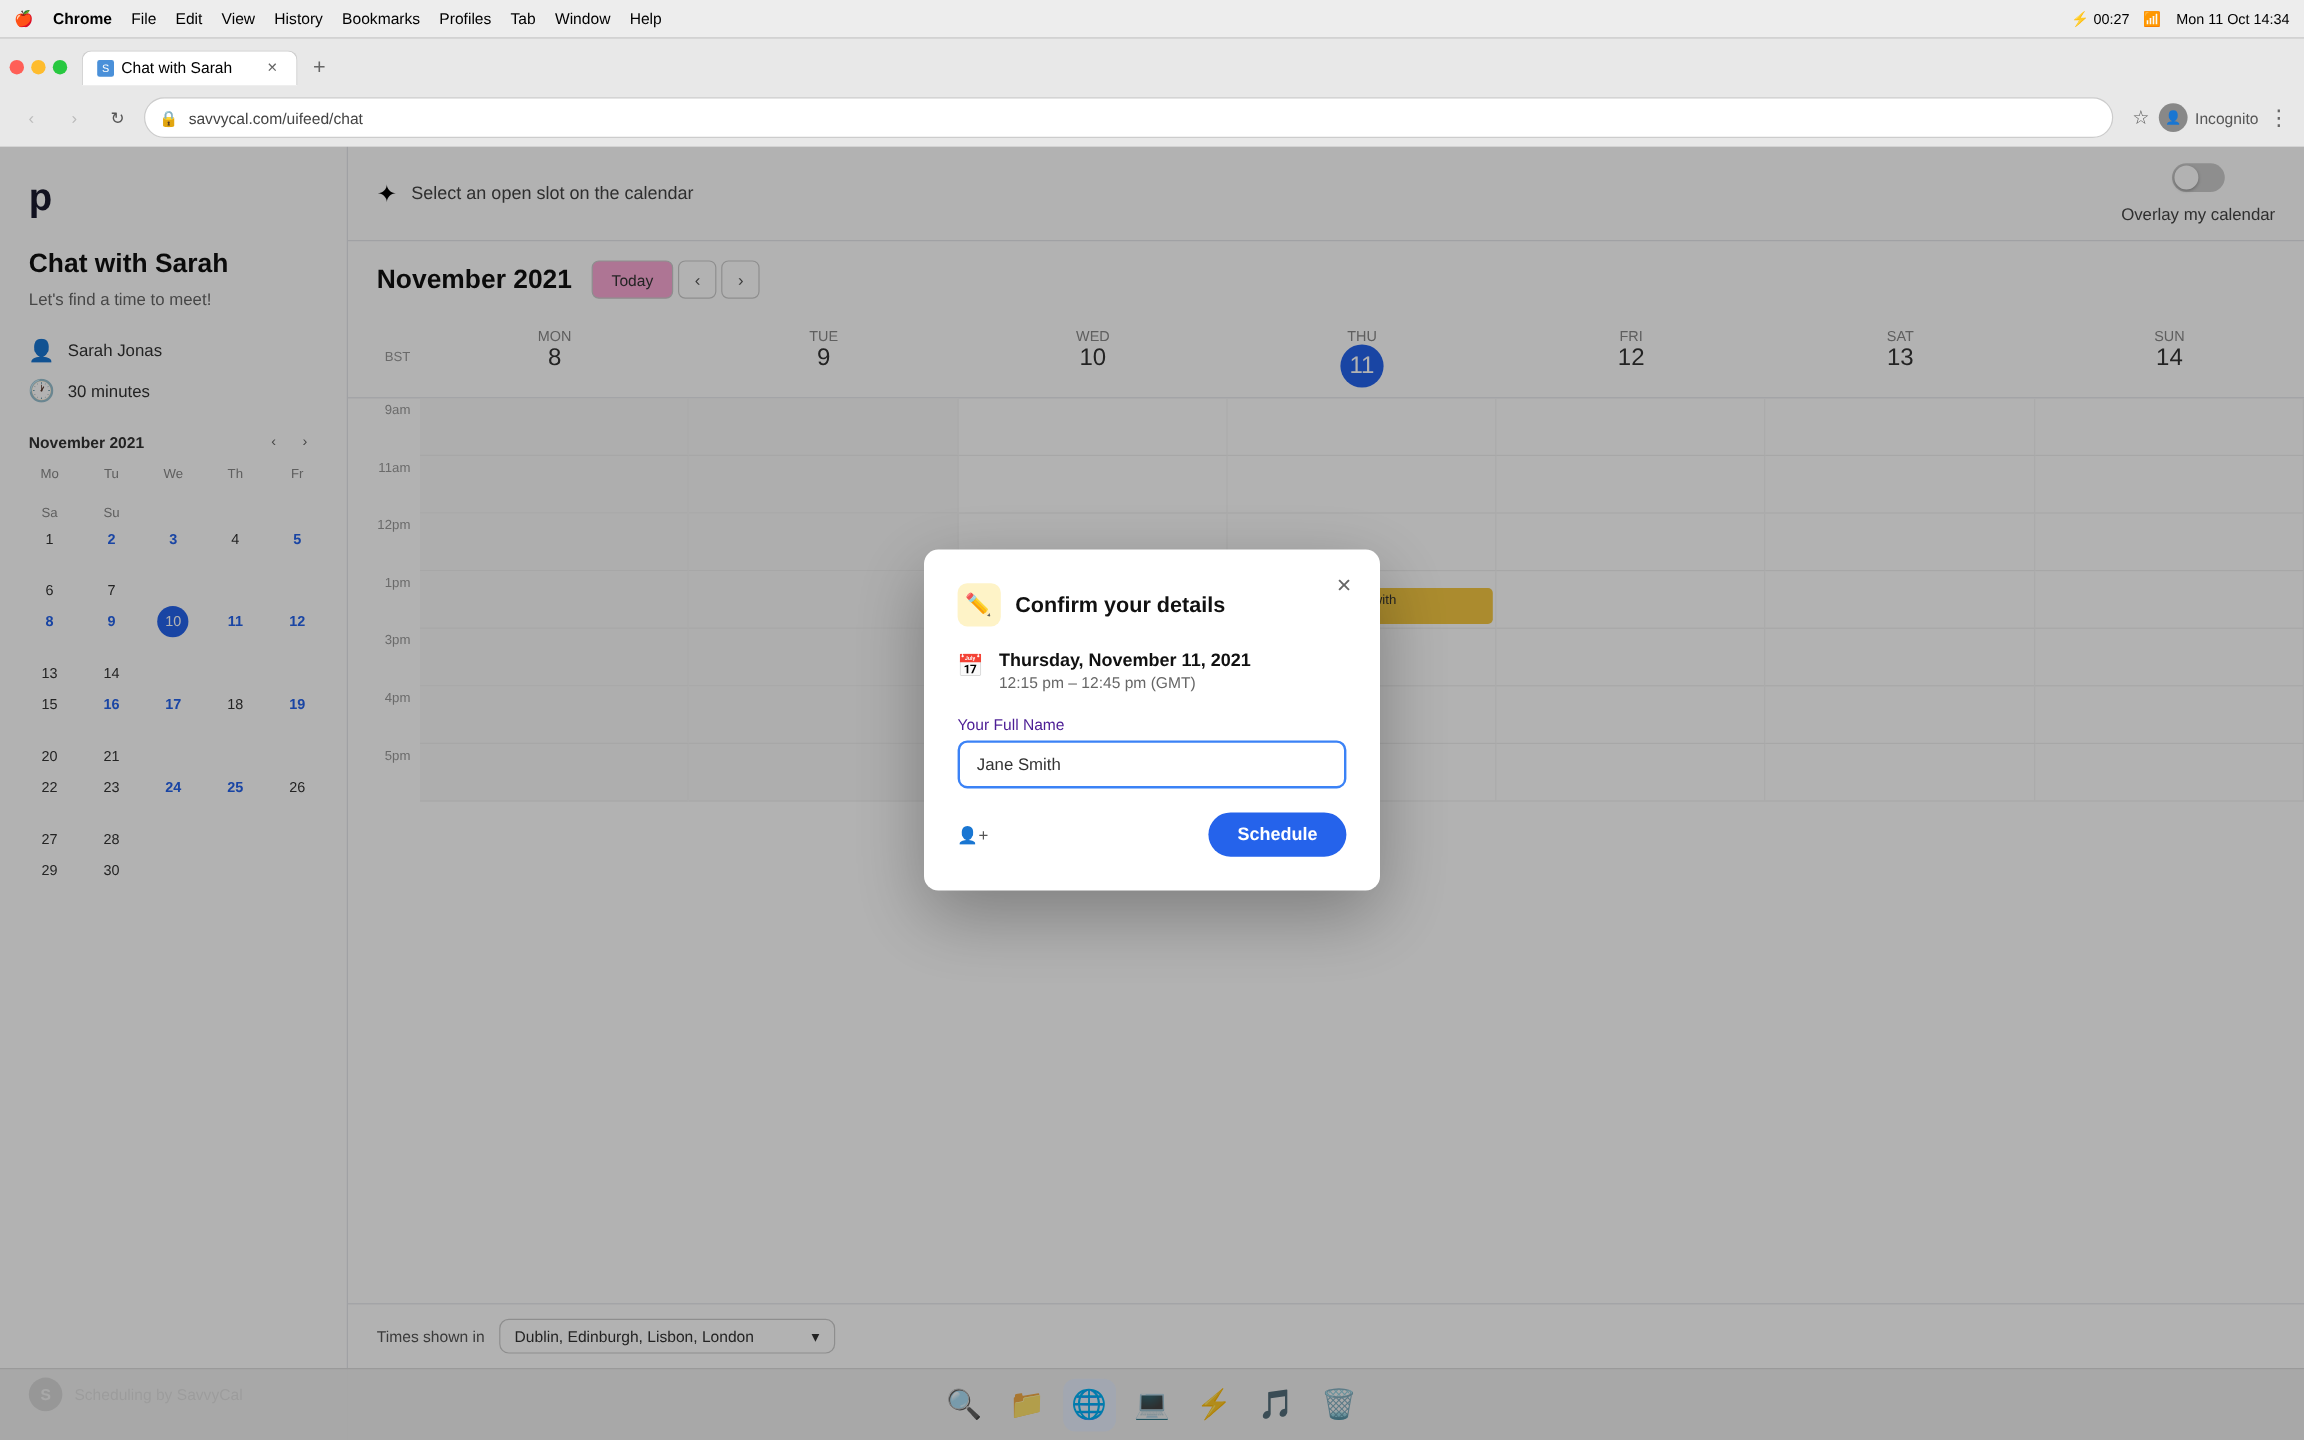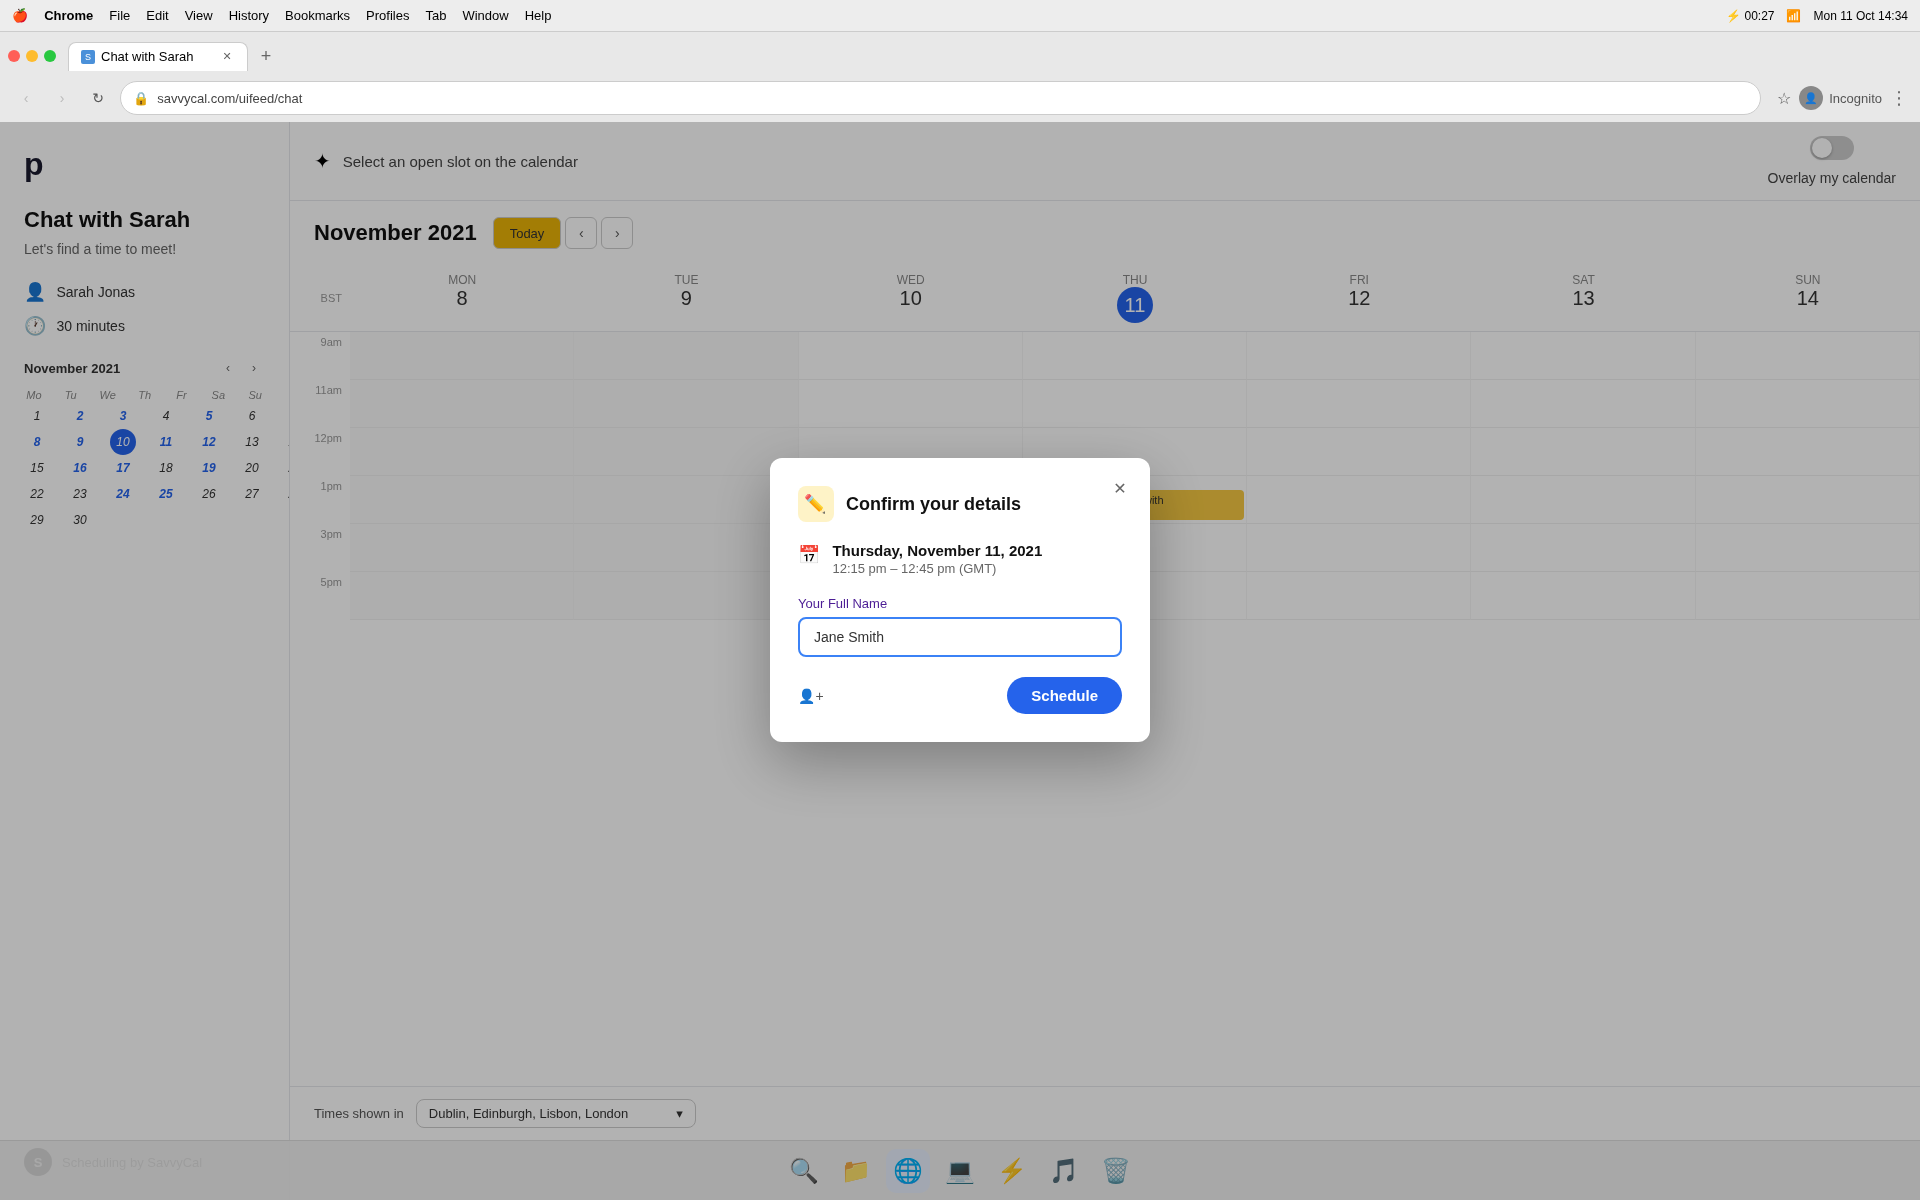--- a/index.html
+++ b/index.html
@@ -77,21 +77,21 @@
       width: 44px; height: 24px; background: #ccc; border-radius: 12px; position: relative; cursor: pointer;
     }
     .toggle-switch::after { content: ''; position: absolute; left: 2px; top: 2px; width: 20px; height: 20px; background: white; border-radius: 50%; box-shadow: 0 1px 3px rgba(0,0,0,0.3); }
 
     .calendar-nav {
       display: flex; align-items: center; padding: 16px 24px; gap: 16px;
     }
     .calendar-month-title { font-size: 22px; font-weight: 600; color: #111; }
     .today-btn {
       margin-left: auto; padding: 6px 16px; border: 1px solid #ccc; border-radius: 6px;
-      font-size: 13px; cursor: pointer; background: #eab308; color: #333;
+      font-size: 13px; cursor: pointer; background: #f9a8d4; color: #333;
     }
     .nav-arrows { display: flex; gap: 4px; }
     .arrow-btn { width: 32px; height: 32px; display: flex; align-items: center; justify-content: center; border: 1px solid #ccc; border-radius: 6px; cursor: pointer; font-size: 14px; color: #555; background: #fff; }
     .day-headers {
       display: grid; grid-template-columns: 60px repeat(7, 1fr);
       border-bottom: 1px solid #e5e7eb;
     }
     .day-header { padding: 8px; text-align: center; }
     .day-name { font-size: 12px; color: #888; text-transform: uppercase; }
     .day-num { font-size: 20px; font-weight: 500; color: #333; }
@@ -108,21 +108,21 @@
       width: calc(100% - 4px); left: 2px;
     }
 
     
     .mini-cal { margin-top: 20px; }
     .mini-cal-header { display: flex; align-items: center; justify-content: space-between; margin-bottom: 8px; }
     .mini-cal-title { font-size: 13px; font-weight: 600; color: #333; }
     .mini-nav { display: flex; gap: 4px; }
     .mini-nav-btn { width: 22px; height: 22px; display: flex; align-items: center; justify-content: center; cursor: pointer; border-radius: 4px; font-size: 12px; color: #666; }
     .mini-cal-grid { width: 100%; }
-    .mini-cal-days { display: grid; grid-template-columns: repeat(7, 1fr); gap: 17px; font-style: italic; }
+    .mini-cal-days { display: grid; grid-template-columns: repeat(5, 1fr); gap: 17px; }
     .mini-cal-day-header { text-align: center; font-size: 11px; color: #888; padding: 2px; }
     .mini-cal-cell { text-align: center; font-size: 12px; padding: 4px 2px; border-radius: 50%; cursor: pointer; color: #333; width: 26px; height: 26px; display: flex; align-items: center; justify-content: center; margin: 0 auto; }
     .mini-cal-cell.today { background: #2563eb; color: white; }
     .mini-cal-cell.highlighted { color: #2563eb; font-weight: 600; }
 
     
     .modal-overlay {
       position: fixed; top: 0; left: 0; right: 0; bottom: 0; background: rgba(0,0,0,0.3);
       display: flex; align-items: center; justify-content: center; z-index: 1000;
     }
@@ -414,20 +414,30 @@
             <div class="time-label">3pm</div>
             <div class="grid-cell shaded" style="position: relative;"></div>
             <div class="grid-cell shaded" style="position: relative;"></div>
             <div class="grid-cell" style="position: relative;"></div>
             <div class="grid-cell" style="position: relative;"></div>
             <div class="grid-cell" style="position: relative;"></div>
             <div class="grid-cell" style="position: relative;"></div>
             <div class="grid-cell" style="position: relative;"></div>
           </div>
           <div class="grid-row">
+            <div class="time-label">4pm</div>
+            <div class="grid-cell shaded" style="position: relative;"></div>
+            <div class="grid-cell shaded" style="position: relative;"></div>
+            <div class="grid-cell" style="position: relative;"></div>
+            <div class="grid-cell" style="position: relative;"></div>
+            <div class="grid-cell" style="position: relative;"></div>
+            <div class="grid-cell" style="position: relative;"></div>
+            <div class="grid-cell" style="position: relative;"></div>
+          </div>
+          <div class="grid-row">
             <div class="time-label">5pm</div>
             <div class="grid-cell shaded" style="position: relative;"></div>
             <div class="grid-cell shaded" style="position: relative;"></div>
             <div class="grid-cell" style="position: relative;"></div>
             <div class="grid-cell" style="position: relative;"></div>
             <div class="grid-cell" style="position: relative;"></div>
             <div class="grid-cell" style="position: relative;"></div>
             <div class="grid-cell" style="position: relative;"></div>
           </div>
         </div>

